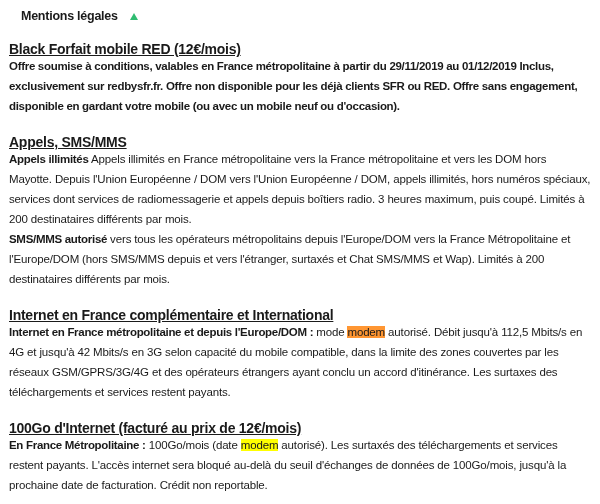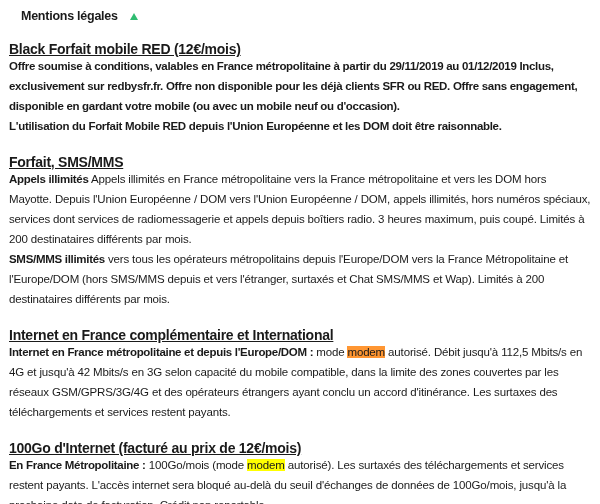--- a/index.html
+++ b/index.html
@@ -65,29 +65,28 @@
 
 <div class="page">
   <div class="title-row">
     <span class="title">Mentions légales</span>
     <span class="tri-up"></span>
   </div>
   <div>
       <section class="section">
         <div class="heading">Black Forfait mobile RED (12€/mois)</div>
         <p class="block"><span class="b">Offre soumise à conditions, valables en France métropolitaine à partir du 29/11/2019 au 01/12/2019 Inclus, exclusivement sur redbysfr.fr. Offre non disponible pour les déjà clients SFR ou RED. Offre sans engagement, disponible en gardant votre mobile (ou avec un mobile neuf ou d'occasion).</span></p>
-        <p class="block"><span class="b">L'utilisation du Forfait Mobile RED depuis l'Union Européenne et les DOM doit être raisonnable.</span></p>
       </section>
       <section class="section">
-        <div class="heading">Forfait, SMS/MMS</div>
+        <div class="heading">Appels, SMS/MMS</div>
         <p class="block"><span class="b">Appels illimités</span><span> Appels illimités en France métropolitaine vers la France métropolitaine et vers les DOM hors Mayotte. Depuis l'Union Européenne / DOM vers l'Union Européenne / DOM, appels illimités, hors numéros spéciaux, services dont services de radiomessagerie et appels depuis boîtiers radio. 3 heures maximum, puis coupé. Limités à 200 destinataires différents par mois.</span></p>
-        <p class="block"><span class="b">SMS/MMS illimités</span><span> vers tous les opérateurs métropolitains depuis l'Europe/DOM vers la France Métropolitaine et l'Europe/DOM (hors SMS/MMS depuis et vers l'étranger, surtaxés et Chat SMS/MMS et Wap). Limités à 200 destinataires différents par mois.</span></p>
+        <p class="block"><span class="b">SMS/MMS autorisé</span><span> vers tous les opérateurs métropolitains depuis l'Europe/DOM vers la France Métropolitaine et l'Europe/DOM (hors SMS/MMS depuis et vers l'étranger, surtaxés et Chat SMS/MMS et Wap). Limités à 200 destinataires différents par mois.</span></p>
       </section>
       <section class="section">
         <div class="heading">Internet en France complémentaire et International</div>
         <p class="block"><span class="b">Internet en France métropolitaine et depuis l'Europe/DOM :</span><span> mode </span><span class="hl-active">modem</span><span> autorisé. Débit jusqu'à 112,5 Mbits/s en 4G et jusqu'à 42 Mbits/s en 3G selon capacité du mobile compatible, dans la limite des zones couvertes par les réseaux GSM/GPRS/3G/4G et des opérateurs étrangers ayant conclu un accord d'itinérance. Les surtaxes des téléchargements et services restent payants.</span></p>
       </section>
       <section class="section">
         <div class="heading">100Go d'Internet (facturé au prix de 12€/mois)</div>
-        <p class="block"><span class="b">En France Métropolitaine :</span><span> 100Go/mois (mode </span><span class="hl-match">modem</span><span> autorisé). Les surtaxés des téléchargements et services restent payants. L'accès internet sera bloqué au-delà du seuil d'échanges de données de 100Go/mois, jusqu'à la prochaine date de facturation. Crédit non reportable.</span></p>
+        <p class="block"><span class="b">En France Métropolitaine :</span><span> 100Go/mois (date </span><span class="hl-match">modem</span><span> autorisé). Les surtaxés des téléchargements et services restent payants. L'accès internet sera bloqué au-delà du seuil d'échanges de données de 100Go/mois, jusqu'à la prochaine date de facturation. Crédit non reportable.</span></p>
       </section>
     </div>
 </div>
 
 </body></html>

